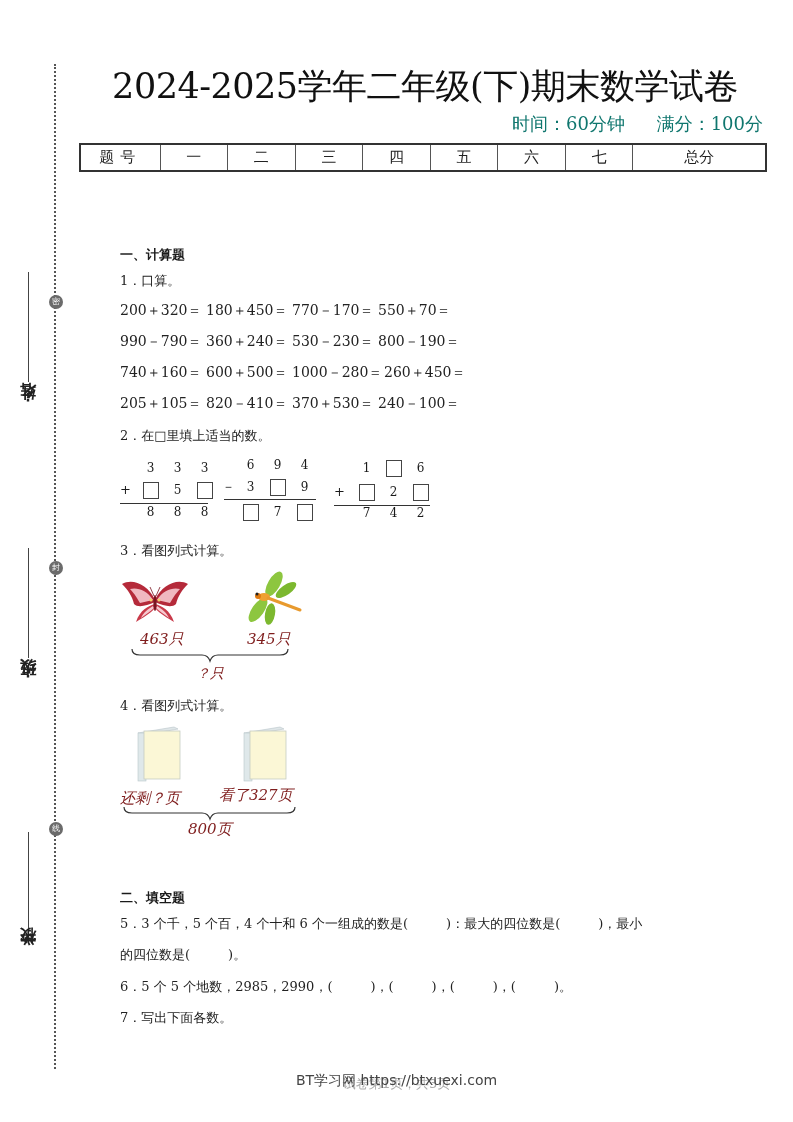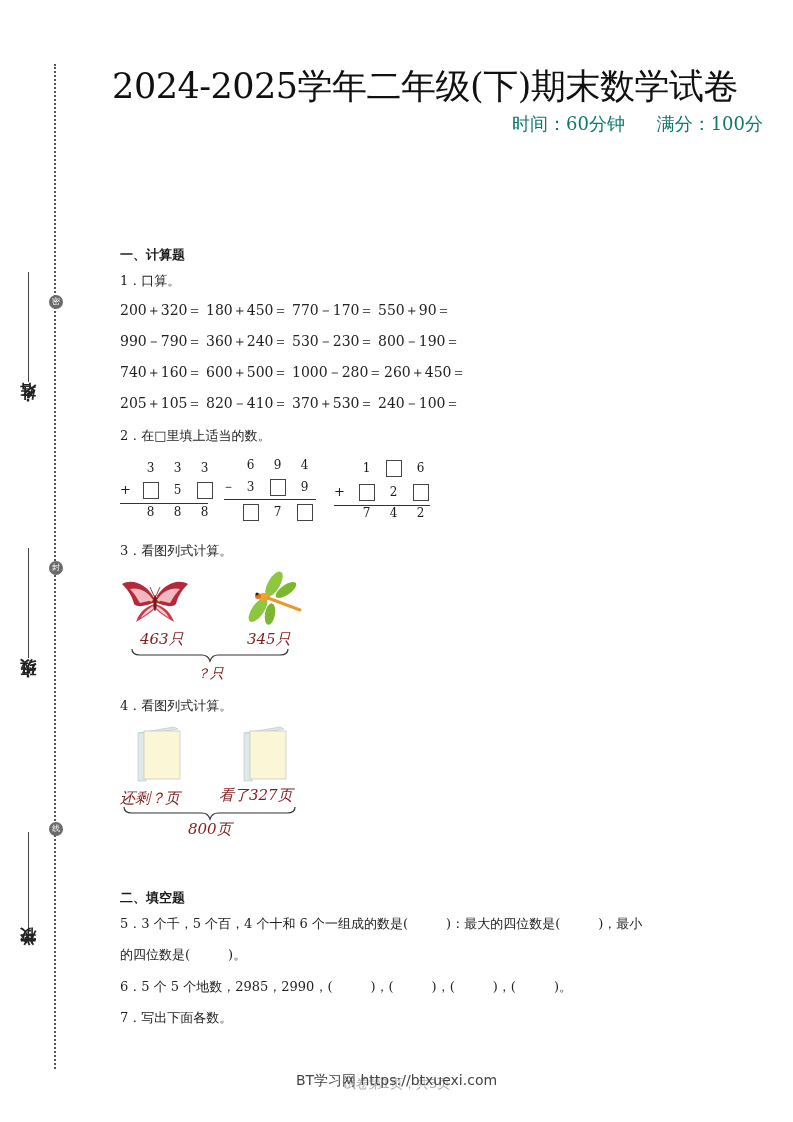--- a/index.html
+++ b/index.html
@@ -55,31 +55,42 @@
 <div class="vlabel" style="top:955px">学校</div>
 
 <div class="title">2024-2025学年二年级(下)期末数学试卷</div>
 <div class="meta">
   <span>时间：60分钟</span>
   <span>满分：100分</span>
 </div>
 
 <table class="score">
   <tbody>
+      <tr>
+    <td class="first">题号</td>
+    <td>一</td>
+    <td>二</td>
+    <td>三</td>
+    <td>四</td>
+    <td>五</td>
+    <td>六</td>
+    <td>七</td>
+    <td>总分</td>
+  </tr>
 </tbody>
   </table>
 
 <div class="sec-h" style="top:246px">一、计算题</div>
 <div class="q" style="top:272px">1．口算。</div>
 
 <div class="calc-row" style="top:302px">
   <span style="width:86px">200＋320＝</span>
   <span style="width:86px">180＋450＝</span>
   <span style="width:86px">770－170＝</span>
-  <span>550＋90＝</span>
+  <span>550＋70＝</span>
 </div>
 <div class="calc-row" style="top:333px">
   <span style="width:86px">990－790＝</span>
   <span style="width:86px">360＋240＝</span>
   <span style="width:86px">530－230＝</span>
   <span>800－190＝</span>
 </div>
 <div class="calc-row" style="top:364px">
   <span style="width:86px">740＋160＝</span>
   <span style="width:86px">600＋500＝</span>

